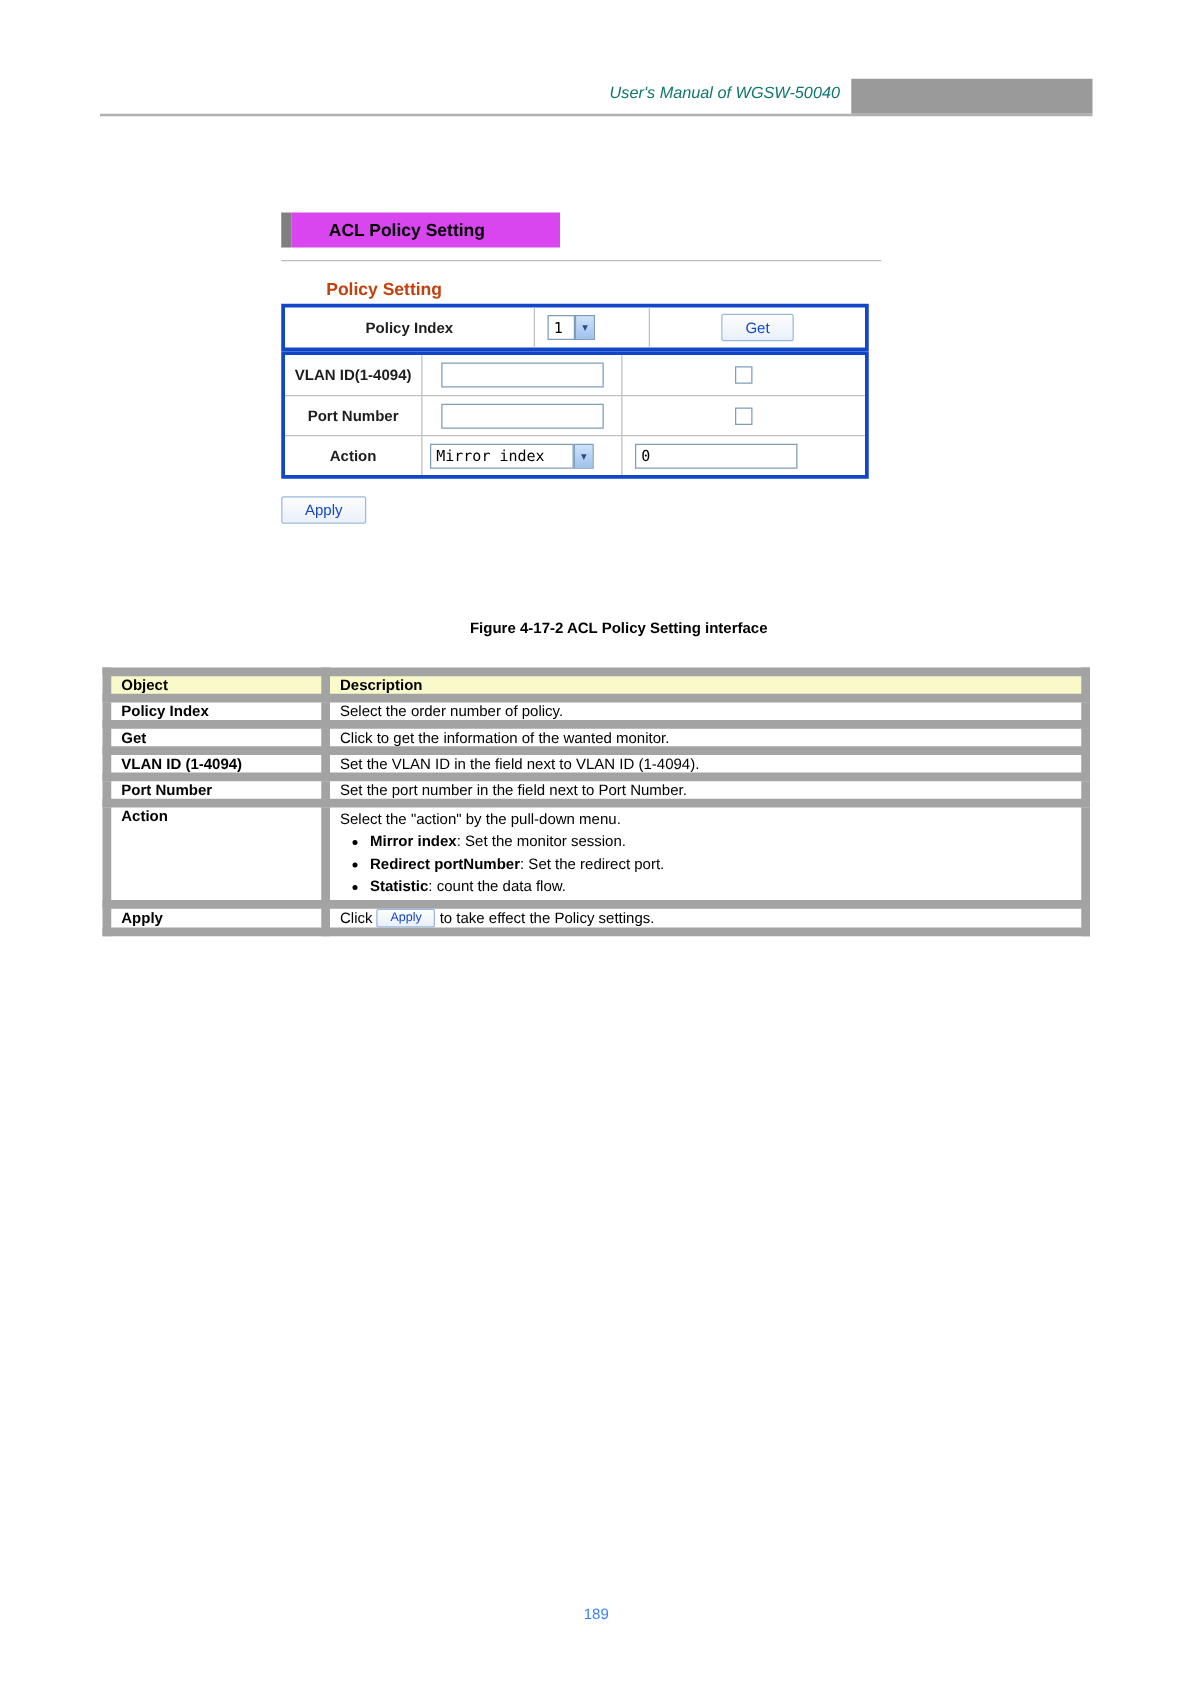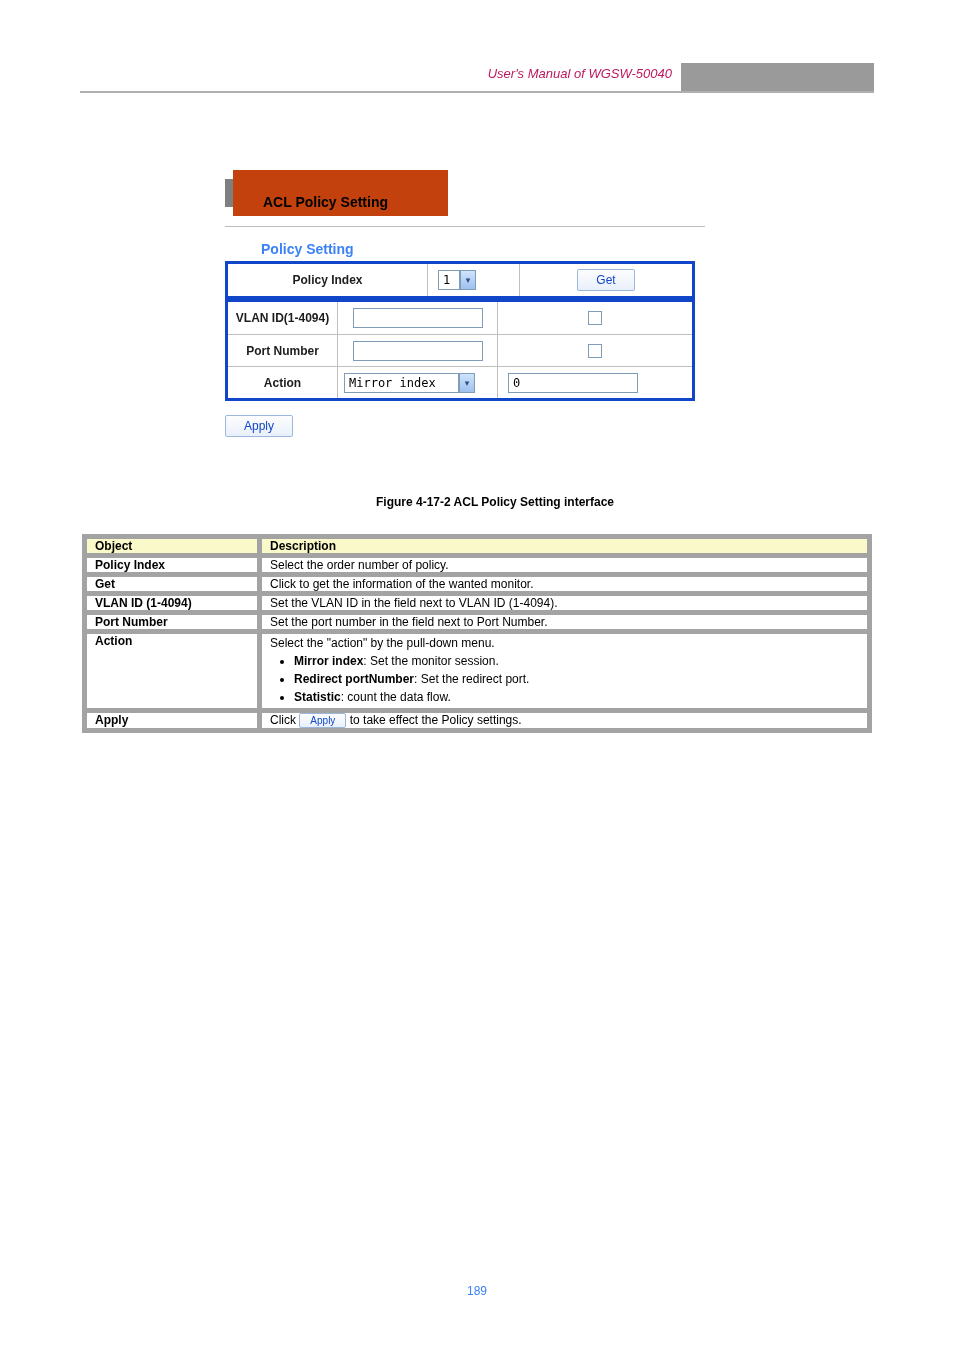--- a/index.html
+++ b/index.html
@@ -1,45 +1,45 @@
 <!DOCTYPE html>
 <html><head>
 <meta charset="utf-8">
 <style>
   * { box-sizing: border-box; margin: 0; padding: 0; }
   body { font-family: Arial, sans-serif; font-size: 13px; color: #000; width: 954px; height: 1350px; position: relative; background: #fff; }
   .hdr-bar { position: absolute; top: 63px; right: 80px; width: 193px; height: 28px; background: #9a9a9a; }
   .hdr-rule { position: absolute; top: 91px; left: 80px; right: 80px; height: 2px; background: #b0b0b0; }
-  .manual-text { position: absolute; top: 66px; right: 282px; font-style: italic; font-size: 13px; color: #be185d; text-align: center; }
+  .manual-text { position: absolute; top: 66px; right: 282px; font-style: italic; font-size: 13px; color: #0f766e; text-align: center; }
   .page-num { position: absolute; bottom: 52px; left: 0; right: 0; text-align: center; font-size: 12px; color: #3b82f6; }
 
   .figure-wrap { position: absolute; top: 170px; left: 225px; width: 500px; }
 
   .title-bar { display: flex; align-items: center; margin-bottom: 10px; }
   .title-bar-accent { width: 8px; height: 28px; background: #7f7f7f; }
-  .title-bar-body { background: #c2410c; padding: 24px 60px 6px 30px; font-weight: bold; font-size: 14px; color: #000; }
+  .title-bar-body { background: #d946ef; padding: 6px 60px 6px 30px; font-weight: bold; font-size: 14px; color: #000; }
   .title-rule { height: 1px; background: #bcbcbc; margin: 8px 0 14px 0; width: 480px; }
 
-  .sec-heading { color: #3b82f6; font-weight: bold; font-size: 14px; margin: 10px 0 4px 0; padding-left: 36px; }
+  .sec-heading { color: #c2410c; font-weight: bold; font-size: 14px; margin: 10px 0 4px 0; padding-left: 36px; }
   .blue-frame { border: 3px solid #1246c8; width: 470px; background: #fff; }
   .row { display: flex; align-items: center; height: 32px; border-top: 1px solid #bfbfbf; }
   .row:first-child { border-top: none; }
   .cell-label { width: 110px; text-align: center; font-weight: bold; font-size: 12px; color: #1d1d1d; border-right: 1px solid #bfbfbf; height: 100%; display:flex;align-items:center;justify-content:center; }
   .cell-mid { padding: 0 10px; display:flex; align-items:center; height:100%; flex:0 0 150px; border-right:1px solid #bfbfbf; }
   .cell-right { padding: 0 10px; display:flex; align-items:center; height:100%; flex:1; }
   .arrow-btn { width:16px; height:20px; background:linear-gradient(#cfe3fb,#9ec1ee); border:1px solid #7f9db9; display:inline-flex;align-items:center;justify-content:center; font-size:9px;color:#2b4d82;}
   .txt { font-family: monospace; font-size:12px; border:1px solid #7f9db9; height:20px; padding:0 4px; background:#fff; }
   .chk { width:14px; height:14px; border:1px solid #7f9db9; background:#fff; }
   .btn { display:inline-flex; align-items:center; justify-content:center; background:linear-gradient(#fdfdfd,#e9f0fb); border:1px solid #9cb7dc; color:#1246c8; font-size:12px; padding:3px 18px; border-radius:2px; cursor:pointer; }
   .btn-apply { margin-top: 14px; }
 
   .caption { position: absolute; top: 495px; left: 0; right:0; text-align:center; font-weight:bold; font-size:12px; color:#000;padding-left:36px; }
 
   .param-table { position:absolute; top: 534px; left:82px; width:790px; border-collapse:collapse; font-size:12px; }
-  .param-table th, .param-table td { border:5px solid #a3a3a3; padding:0 8px; vertical-align:top; text-align:left; }
+  .param-table th, .param-table td { border:7px solid #a3a3a3; padding:0 8px; vertical-align:top; text-align:left; }
   .param-table th { background:#faf9c9; font-weight:bold; }
   .obj-col { width:175px; font-weight:bold; }
   .desc ul { list-style: disc; margin-left: 20px; }
   .desc ul li { margin: 4px 4px; }
   .desc p { margin: 2px 0; }
   .apply-small { display:inline-block; border:1px solid #9cb7dc; background:linear-gradient(#fdfdfd,#e9f0fb); color:#1246c8; font-size:10px; padding:1px 10px; border-radius:2px; vertical-align:middle; }
 </style>
 </head>
 <body>
 

